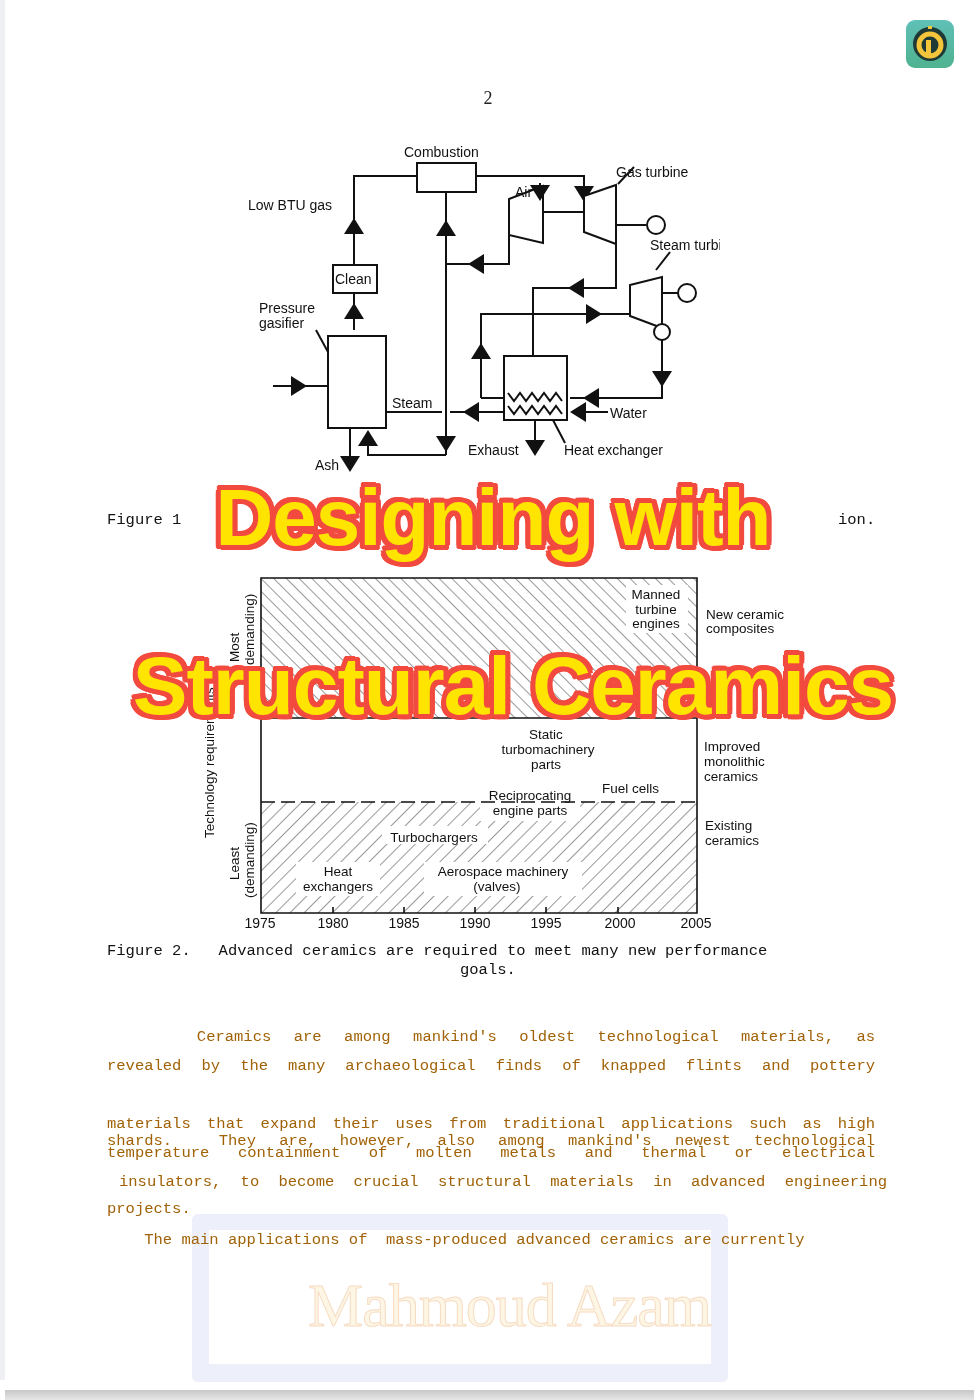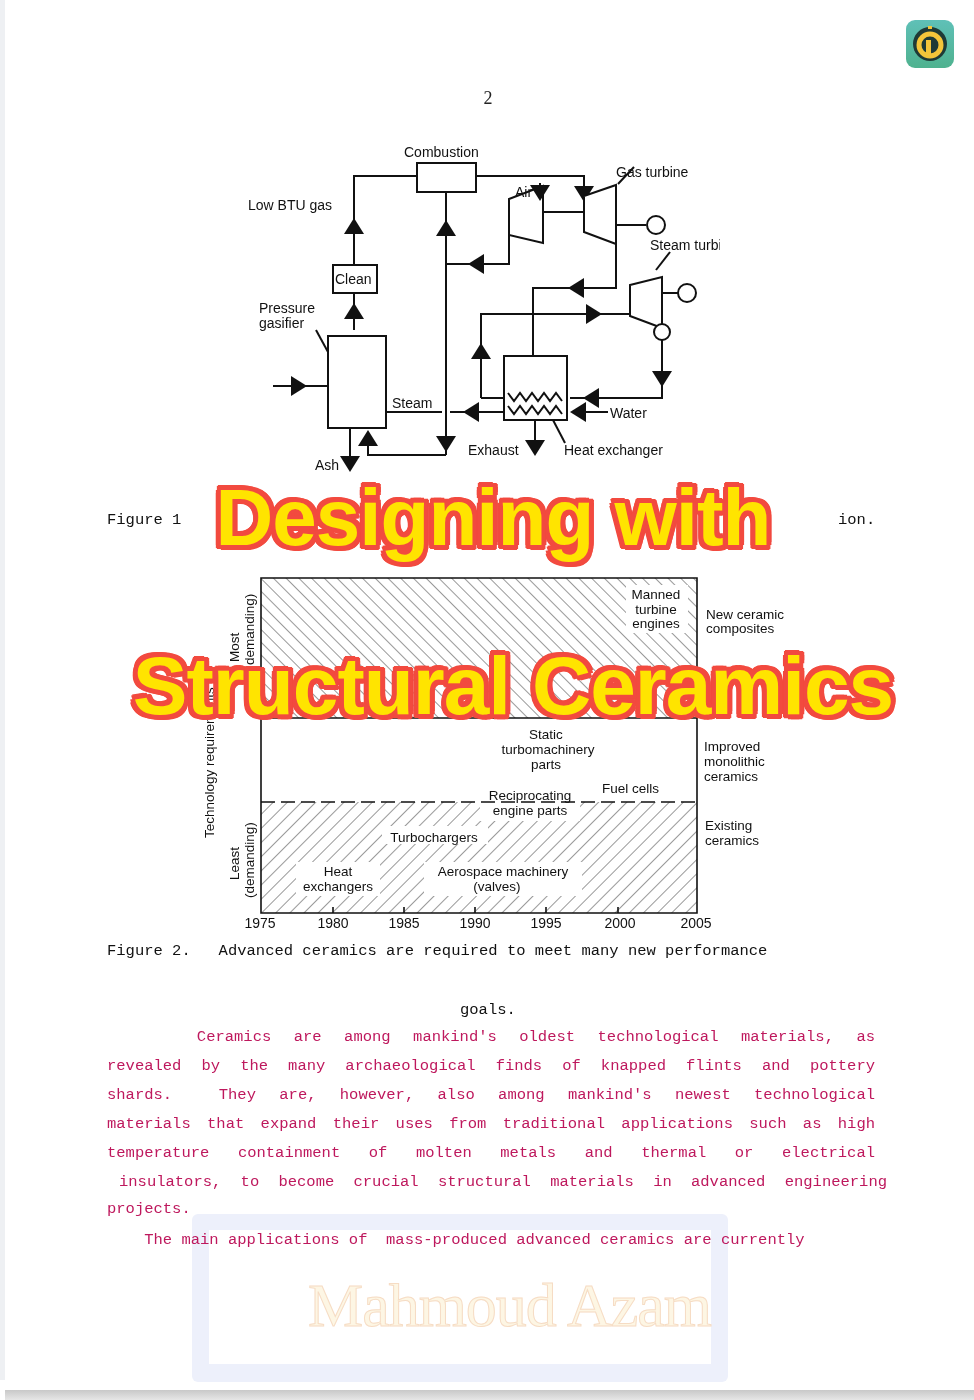--- a/index.html
+++ b/index.html
@@ -16,21 +16,21 @@
   .app-icon svg { position: absolute; left: 0; top: 0; }
   .page-number { position: absolute; left: 478px; top: 88px; width: 20px; text-align: center;
     font-family: "Liberation Serif", serif; font-size: 18px; color: #222; }
   svg.fig { position: absolute; }
   .fig text { font-family: "Liberation Sans", sans-serif; fill: #111; }
   .caption, .para {
     position: absolute; font-family: Liberation Mono, monospace; font-size: 15.5px; color: #111;
   }
   .caption { white-space: pre; }
   .para-line { position: absolute; left: 107px; width: 768px; font-family: "Liberation Mono", monospace;
-    font-size: 15.5px; color: #be185d; white-space: nowrap; text-align-last: justify; text-align: justify; }
+    font-size: 15.5px; color: #a16207; white-space: nowrap; text-align-last: justify; text-align: justify; }
   .para-line.last { text-align-last: left; }
   .overlay-title {
     position: absolute; left: 0; width: 974px; text-align: center;
     font-family: "Liberation Sans", sans-serif; font-weight: bold;
     color: #ffe400;
     -webkit-text-stroke: 0;
     paint-order: stroke fill;
     text-shadow:
       -4px -4px 0 #f24a3f, 4px -4px 0 #f24a3f, -4px 4px 0 #f24a3f, 4px 4px 0 #f24a3f,
       0 -5px 0 #f24a3f, 0 5px 0 #f24a3f, -5px 0 0 #f24a3f, 5px 0 0 #f24a3f,
@@ -209,25 +209,25 @@
   <g font-size="13.5">
     <text transform="translate(214,838) rotate(-90)">Technology requirements</text>
     <text transform="translate(239,662) rotate(-90)">Most</text>
     <text transform="translate(254,665) rotate(-90)">demanding)</text>
     <text transform="translate(239,880) rotate(-90)">Least</text>
     <text transform="translate(254,898) rotate(-90)">(demanding)</text>
   </g>
 </svg>
 
 <div class="caption" style="left:107px;top:942px;">Figure 2.   Advanced ceramics are required to meet many new performance</div>
-<div class="caption" style="left:460px;top:961px;margin-top:40px;">goals.</div>
+<div class="caption" style="left:460px;top:961px;">goals.</div>
 
 <div class="para-line" style="top:1028px;"><span style="white-space:pre">    Ceramics are among mankind's oldest technological materials, as</span></div>
 <div class="para-line" style="top:1057px;"><span>revealed by the many archaeological finds of knapped flints and pottery</span></div>
-<div class="para-line" style="top:1086px;"><span style="white-space:pre">shards.  They are, however, also among mankind's newest technological</span></div>
+<div class="para-line" style="top:1132px;"><span style="white-space:pre">shards.  They are, however, also among mankind's newest technological</span></div>
 <div class="para-line" style="top:1115px;"><span>materials that expand their uses from traditional applications such as high</span></div>
 <div class="para-line" style="top:1144px;"><span>temperature containment of molten metals and thermal or electrical</span></div>
 <div class="para-line" style="top:1173px;margin-left:12px;"><span>insulators, to become crucial structural materials in advanced engineering</span></div>
 <div class="para-line last" style="top:1200px;"><span>projects.</span></div>
 
 <div class="watermark-frame"></div>
 <div class="watermark-inner"></div>
 <div class="para-line last" style="top:1231px;"><span style="white-space:pre">    The main applications of  mass-produced advanced ceramics are currently</span></div>
 <div class="watermark-text">Mahmoud Azam</div>
 

